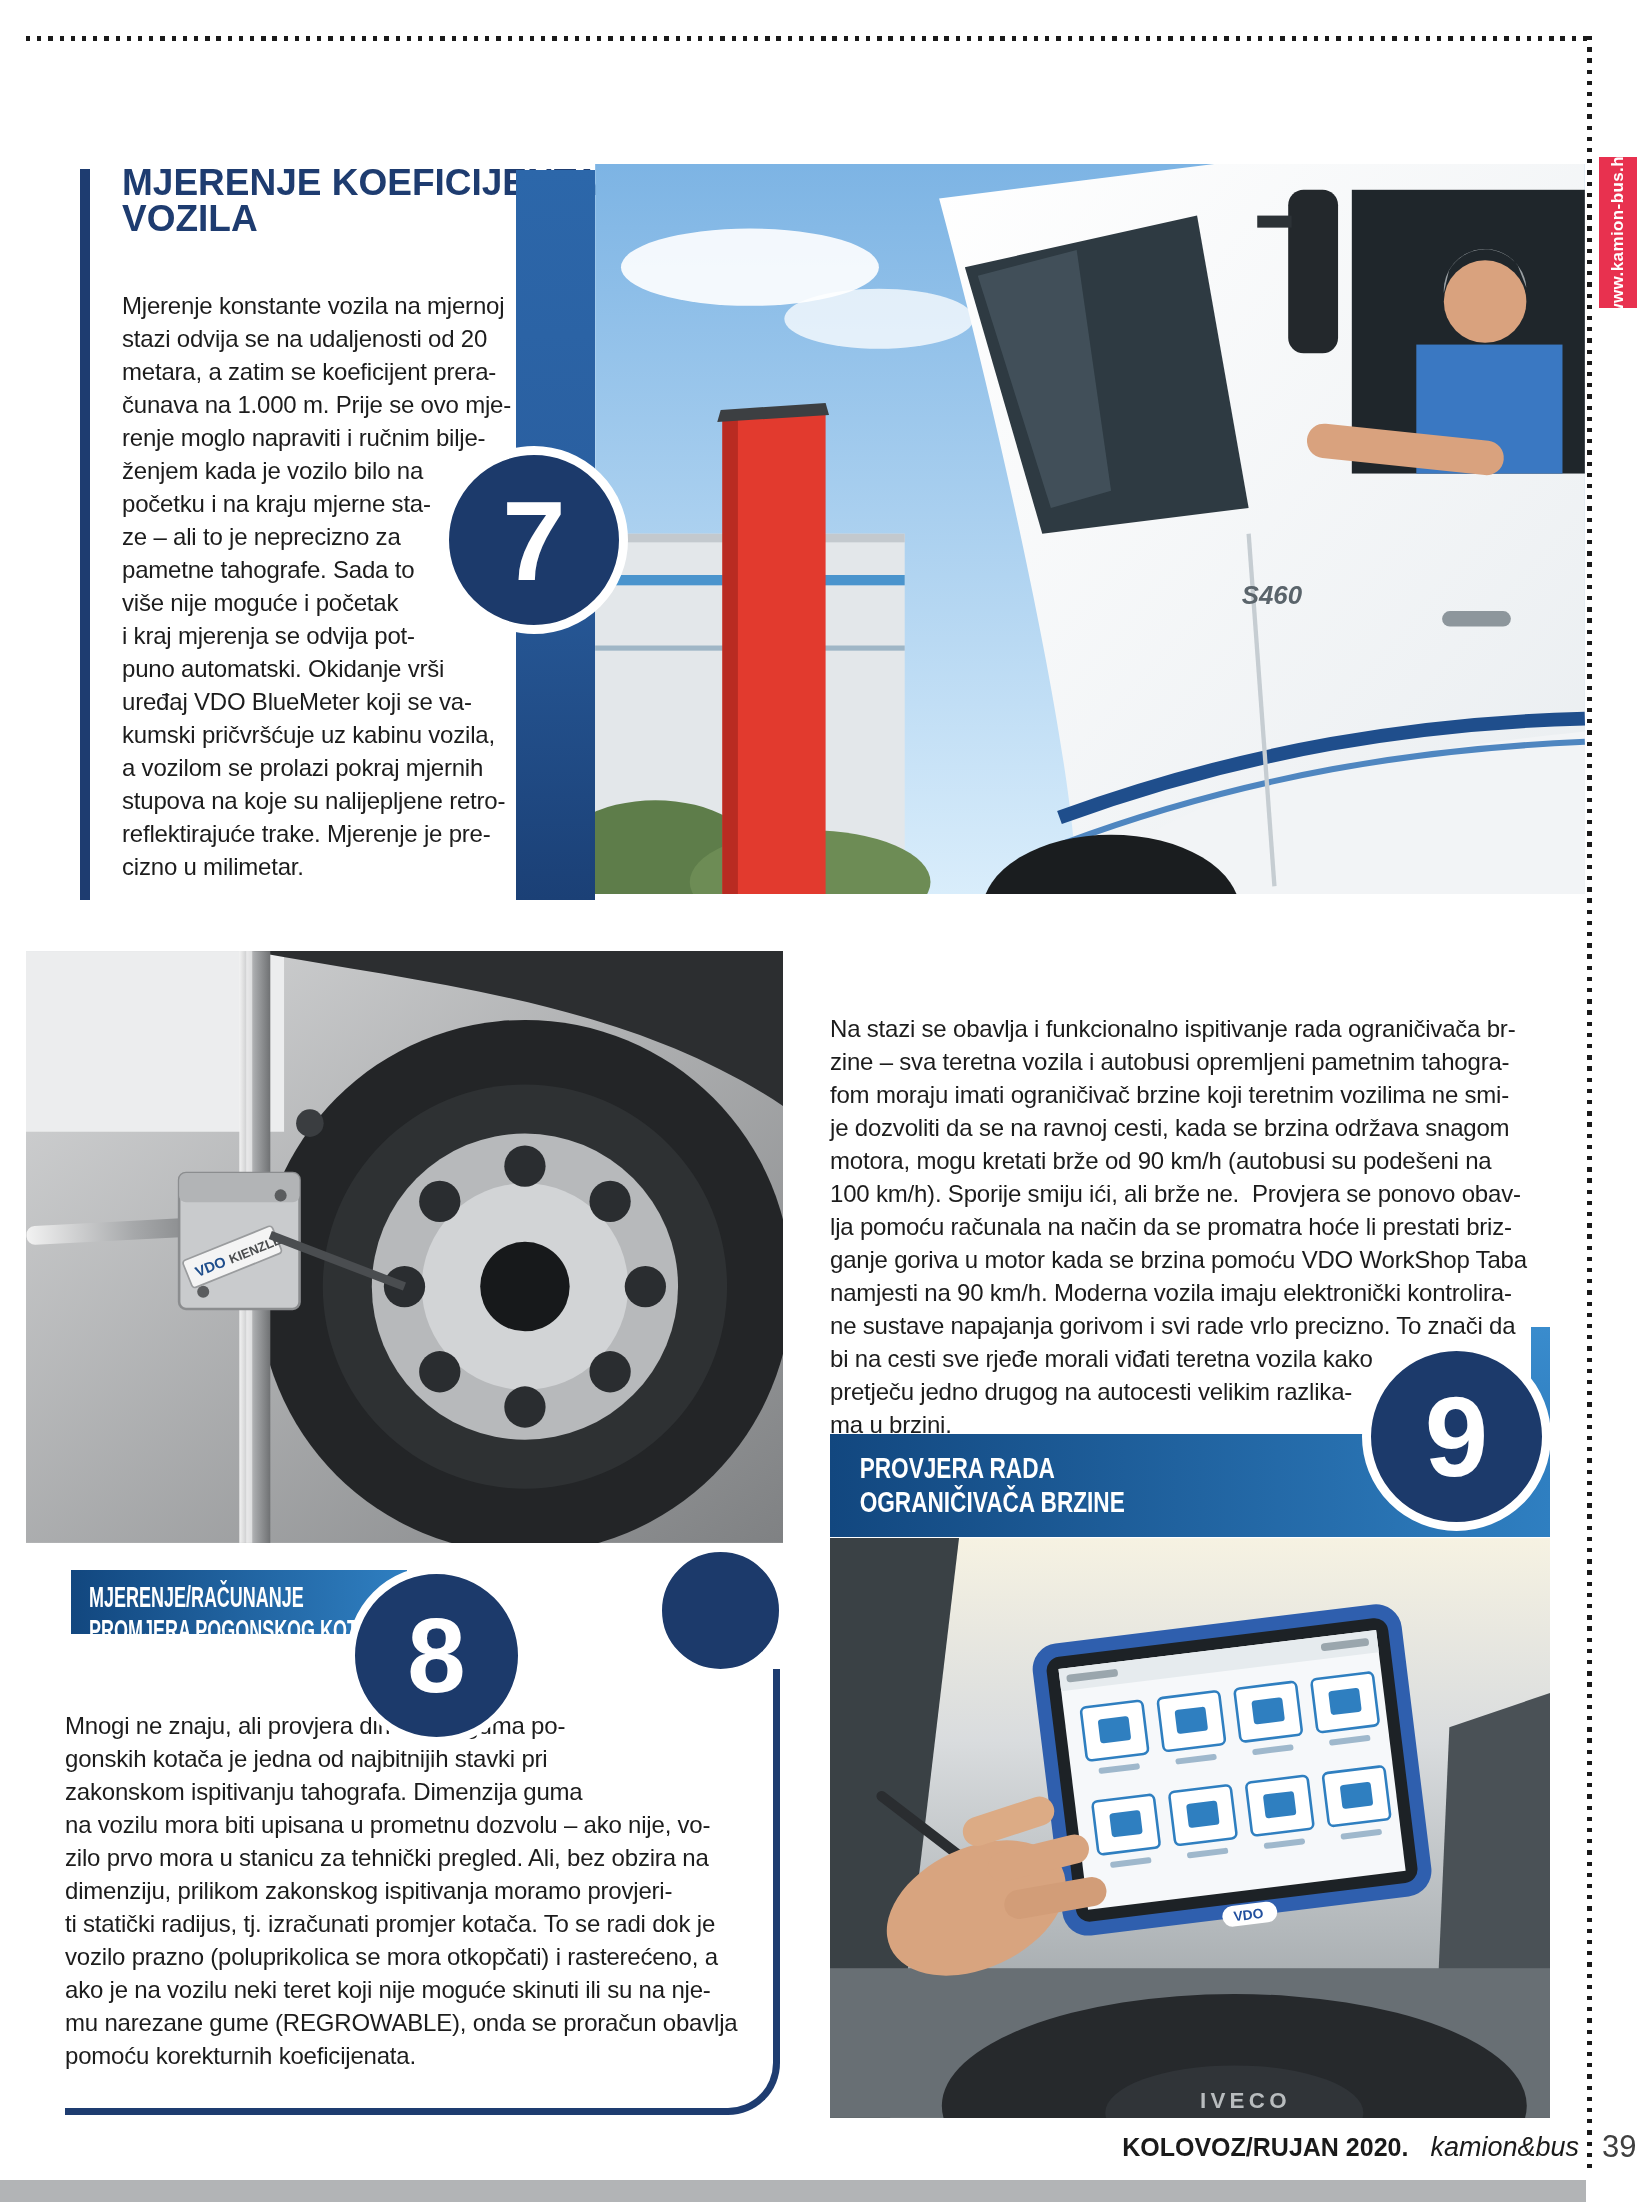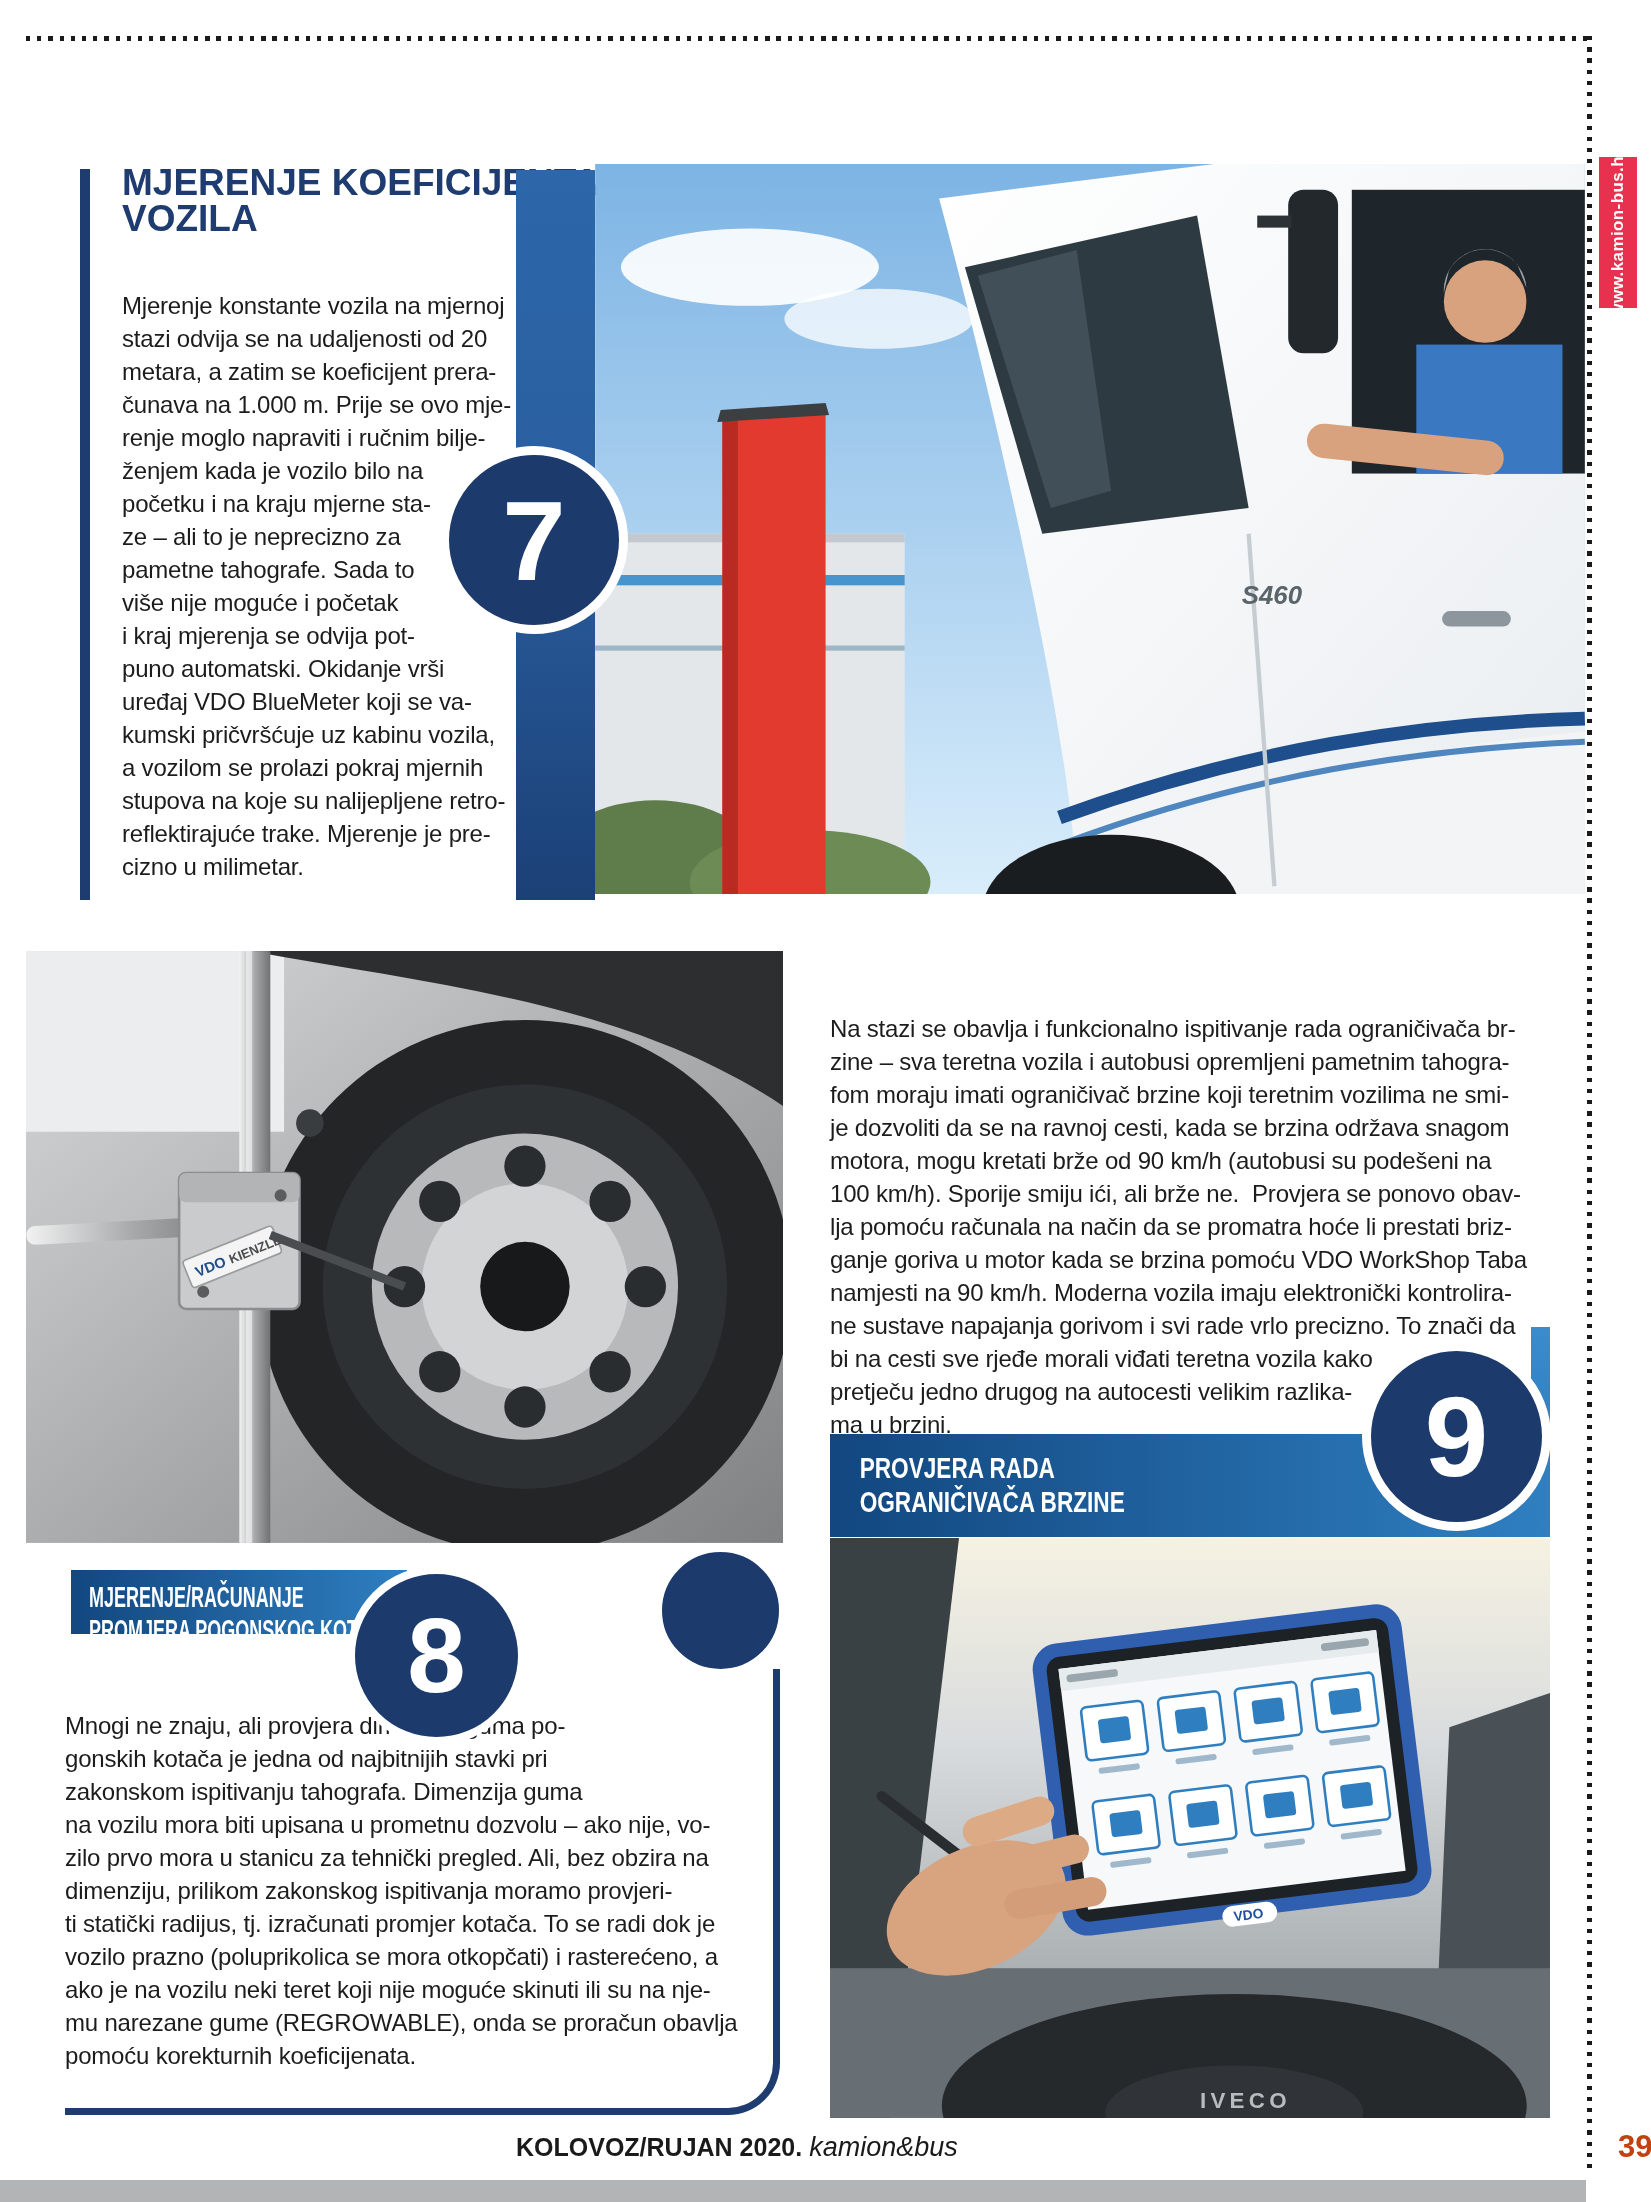--- a/index.html
+++ b/index.html
@@ -21,24 +21,24 @@
   .num-circle{background:#1c3a6b;border:9.5px solid #ffffff;border-radius:50%;box-sizing:border-box;
               display:flex;align-items:center;justify-content:center;color:#fff;font-weight:700;}
   
   .banner{background:linear-gradient(90deg,#12477f 0%,#2f7fc1 100%);color:#fff;}
   .banner-title{font-weight:700;font-size:29px;line-height:34px;white-space:pre;transform-origin:left top;display:inline-block;}
   .notch{background:linear-gradient(180deg,#3a8ccd,#2f7fc1);}
   
   .frame8{border-right:7.7px solid #1e3c70;border-bottom:7.7px solid #1e3c70;border-bottom-right-radius:52px;box-sizing:border-box;}
   .frame-dot{background:#1c3a6b;border:5.2px solid #ffffff;border-radius:50%;box-sizing:border-box;}
   
-  .footer-row{display:flex;align-items:baseline;gap:7px;}
+  .footer-row{display:flex;align-items:baseline;justify-content:flex-end;gap:22px;}
   .footer-issue{font-size:25px;font-weight:700;color:#1a1a1a;}
   .footer-mag{font-size:27px;font-style:italic;font-weight:500;color:#1a1a1a;}
-  .footer-page{font-size:31px;font-weight:700;color:#c2410c;margin-left:16px;}
+  .footer-page{font-size:31px;font-weight:400;color:#404040;}
   .gray-bar{background:#b2b4b6;}
   .photo{overflow:hidden;}
   .photo svg{display:block;}
 </style>
 </head>
 <body>
 
 <div class="page">
 
   <div class="abs dot-h" style="left:26px;top:36px;width:1562px;"></div>

